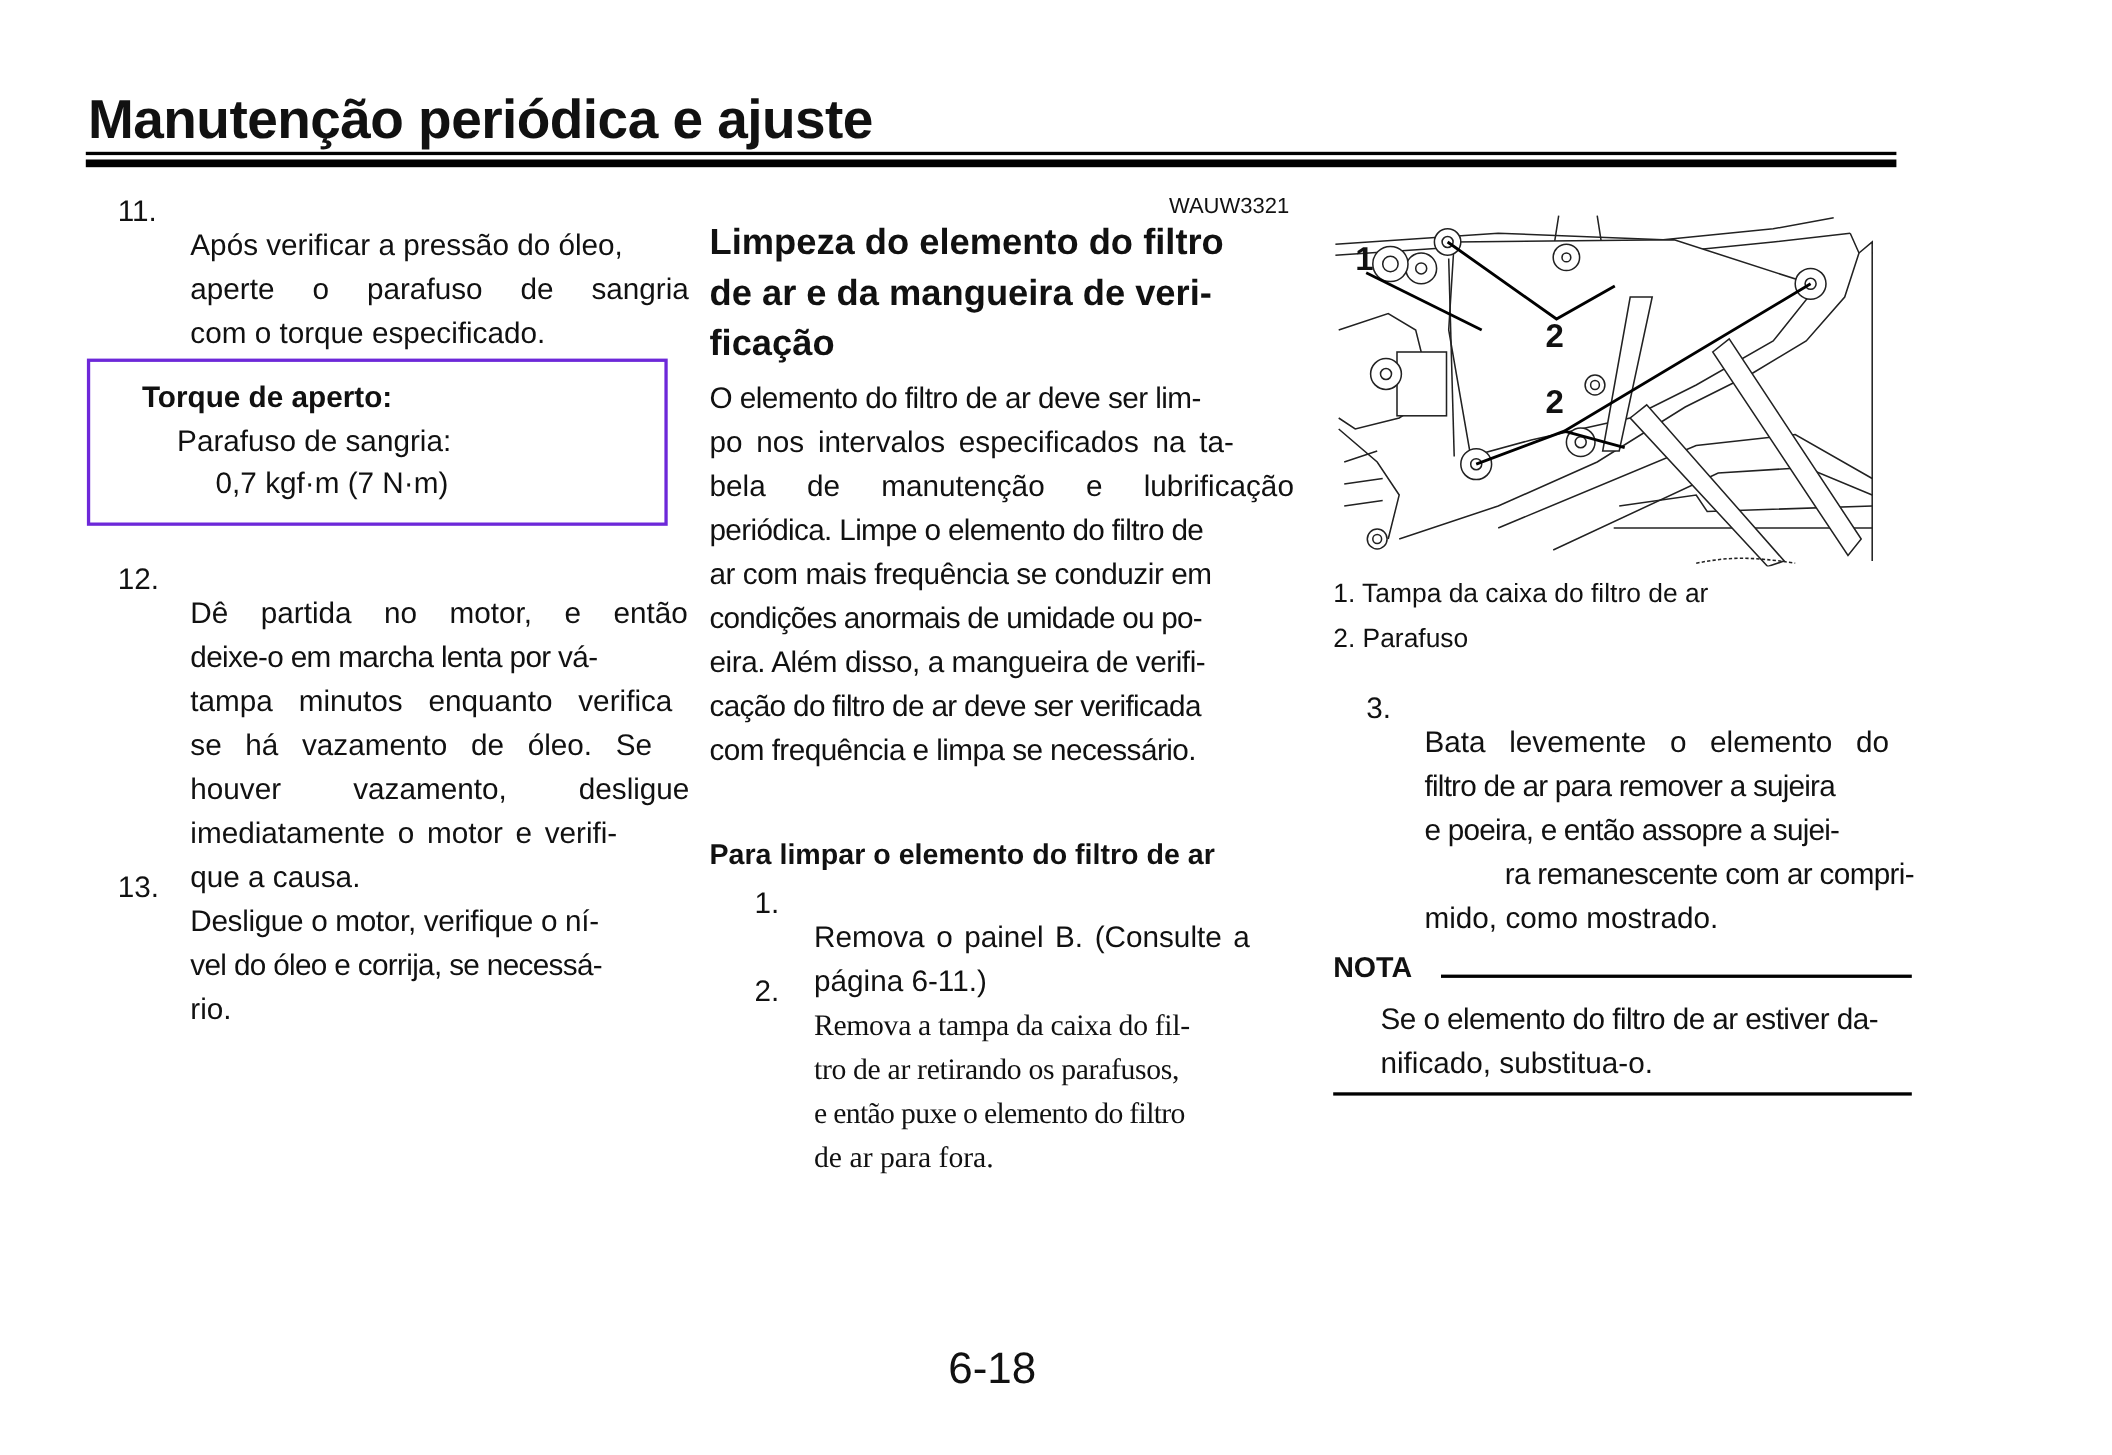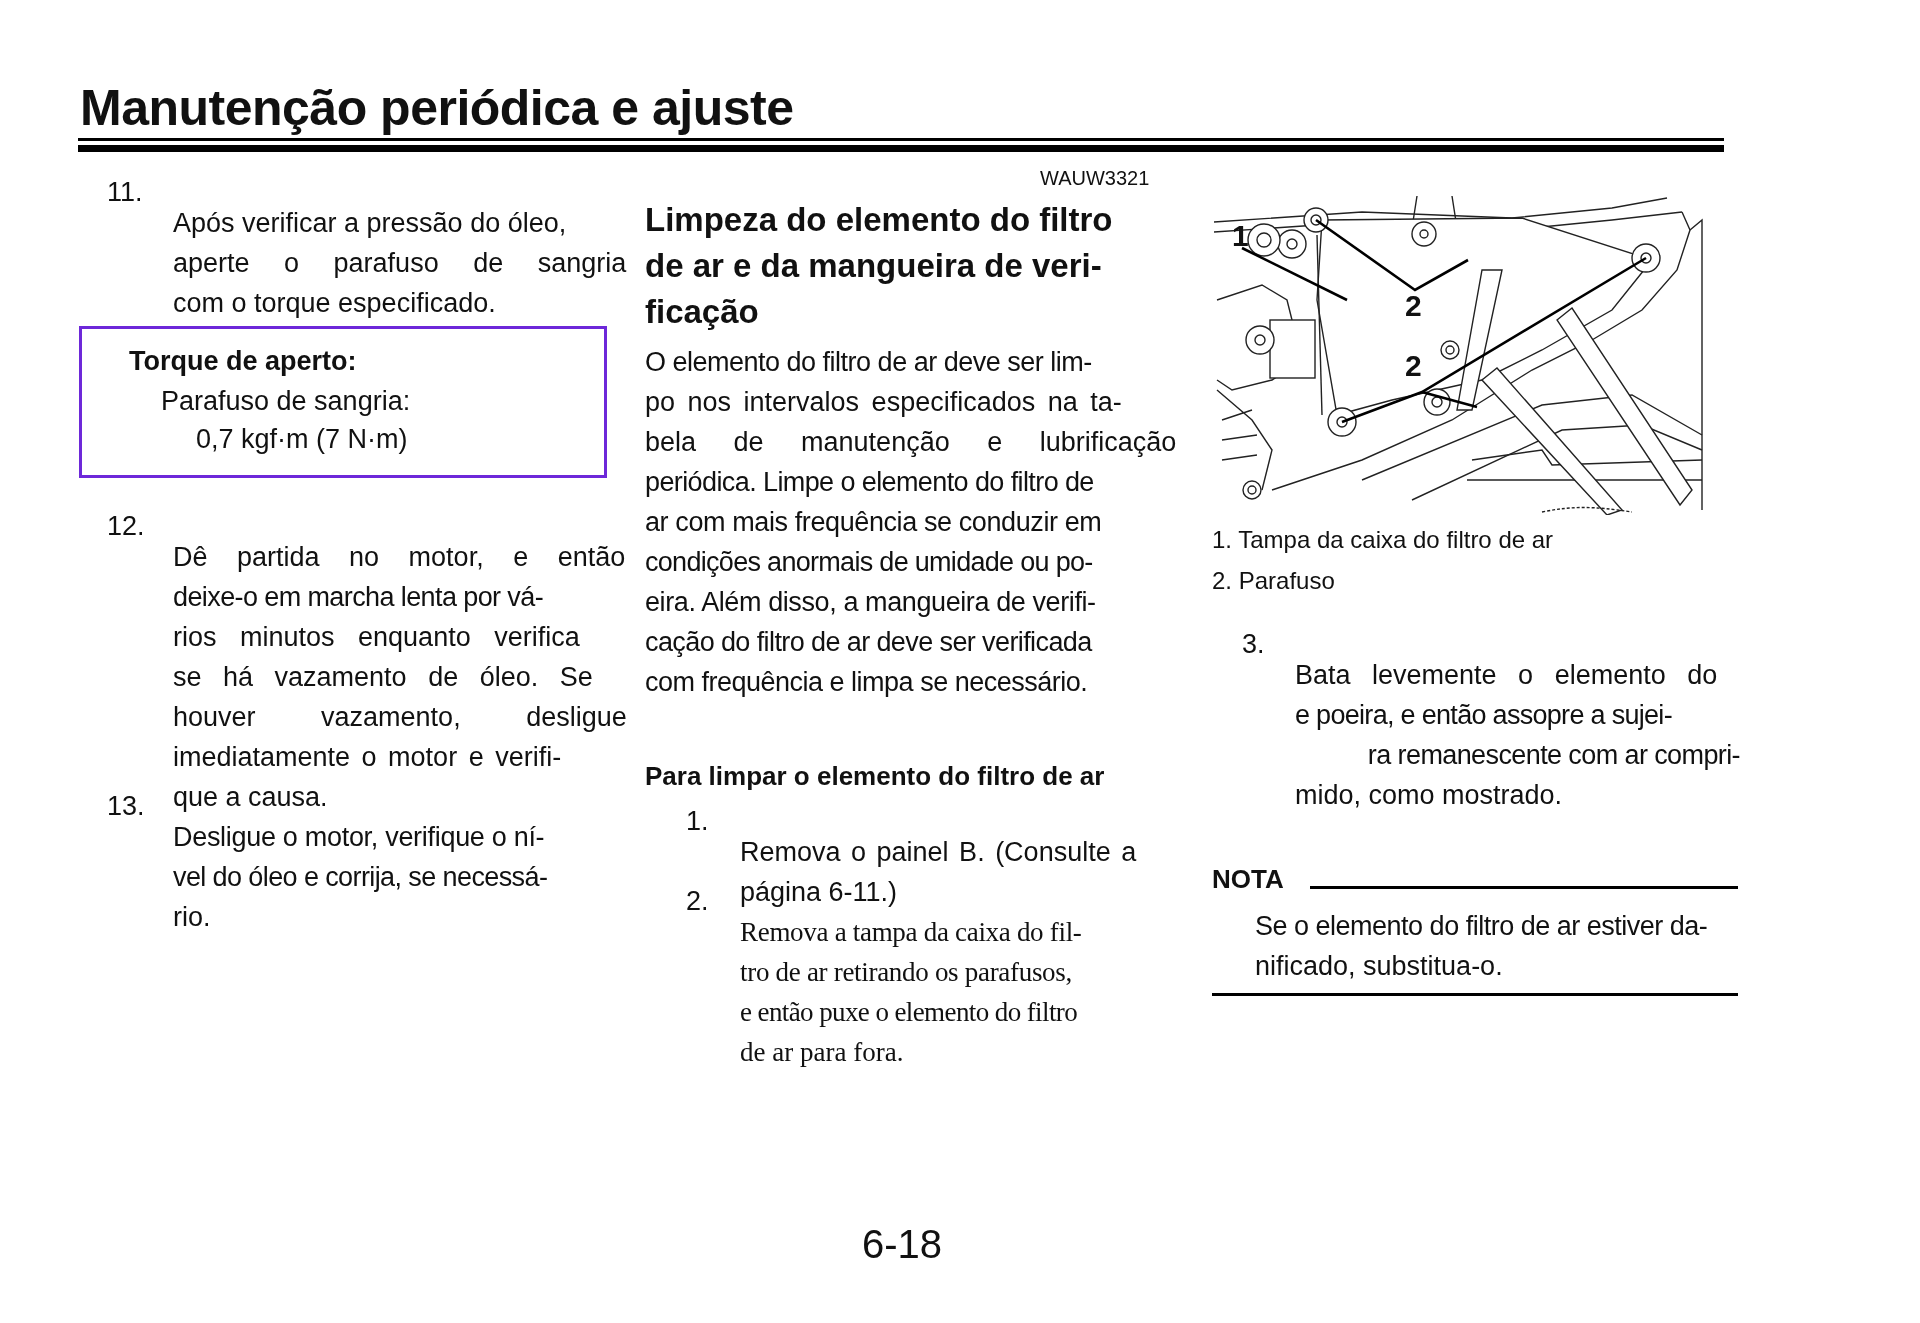--- a/index.html
+++ b/index.html
@@ -17,21 +17,21 @@
 
   .item { position:absolute; }
   .num { position:absolute; font-size:27px; line-height:40px; }
   .item-text { position:absolute; font-size:27px; line-height:40px;margin-top:31px; }
 
   .torque-box { left:79px; top:326px; width:522px; height:146px; border:3px solid #6d28d9; }
   .torque-title { position:absolute; left:47px; top:14px; font-size:27px; font-weight:bold; line-height:36px; }
   .torque-line1 { position:absolute; left:79px; top:54px; font-size:27px; line-height:36px; }
   .torque-line2 { position:absolute; left:114px; top:92px; font-size:27px; line-height:36px; }
 
-  .code { left:1040px; top:166px; width:132px; font-size:20px; line-height:24px; }
+  .code { left:1040px; top:176px; width:132px; text-align:right; font-size:20px; line-height:24px; }
   .heading { left:645px; top:197px; width:530px; font-size:33px; font-weight:bold; line-height:46px; }
   .subhead { left:645px; top:758px; font-size:26px; font-weight:bold; line-height:36px; white-space:nowrap; }
 
   .figure { left:1212px; top:190px; width:500px; height:325px; }
   .caption { font-size:24px; line-height:40px; white-space:nowrap; }
 
   .nota-label { left:1212px; top:862px; font-size:26px; font-weight:bold; line-height:34px; }
   .nota-rule-top { left:1310px; top:886px; width:428px; height:3px; background:#000; }
   .nota-rule-bottom { left:1212px; top:993px; width:526px; height:3px; background:#000; }
   .page-number { left:862px; top:1226px; font-size:40px; line-height:36px; }
@@ -58,21 +58,21 @@
   <div class="torque-title">Torque de aperto:</div>
   <div class="torque-line1">Parafuso de sangria:</div>
   <div class="torque-line2">0,7 kgf·m (7 N·m)</div>
 </div>
 
 <div class="item" style="left:107px; top:506px; width:500px;">
   <div class="num" style="left:0; top:0;">12.</div>
   <div class="item-text" style="left:66px; top:0; width:432px;">
     <div class="line" style="word-spacing:22px;">Dê partida no motor, e então</div>
     <div class="line" style="letter-spacing:-0.6px;">deixe-o em marcha lenta por vá-</div>
-    <div class="line" style="word-spacing:16px;">rios minutos enquanto verifica</div>
+    <div class="line" style="word-spacing:16px;">tampa minutos enquanto verifica</div>
     <div class="line" style="word-spacing:14px;">se há vazamento de óleo. Se</div>
     <div class="line" style="word-spacing:58px;">houver vazamento, desligue</div>
     <div class="line" style="word-spacing:4px;">imediatamente o motor e verifi-</div>
     <div class="line">que a causa.</div>
   </div>
 </div>
 
 <div class="item" style="left:107px; top:786px; width:500px;">
   <div class="num" style="left:0; top:0;">13.</div>
   <div class="item-text" style="left:66px; top:0; width:432px;">
@@ -186,20 +186,21 @@
   <div class="abs" style="left:193px; top:160px; font-size:30px; font-weight:bold; line-height:32px;">2</div>
 </div>
 
 <div class="abs caption" style="left:1212px; top:520px;">1. Tampa da caixa do filtro de ar</div>
 <div class="abs caption" style="left:1212px; top:561px;">2. Parafuso</div>
 
 <div class="item" style="left:1242px; top:624px; width:500px;">
   <div class="num" style="left:0; top:0;">3.</div>
   <div class="item-text" style="left:53px; top:0; width:445px;">
     <div class="line" style="word-spacing:14px;">Bata levemente o elemento do</div>
+    <div class="line" style="letter-spacing:-0.7px;">filtro de ar para remover a sujeira</div>
     <div class="line" style="letter-spacing:-0.7px;">e poeira, e então assopre a sujei-</div>
     <div class="line" style="letter-spacing:-0.6px;text-align:right;">ra remanescente com ar compri-</div>
     <div class="line">mido, como mostrado.</div>
   </div>
 </div>
 
 <div class="abs nota-label">NOTA</div>
 <div class="abs nota-rule-top"></div>
 <div class="abs body-text" style="left:1212px; top:906px; width:530px;margin-left:43px;">
   <div class="line" style="letter-spacing:-0.5px;">Se o elemento do filtro de ar estiver da-</div>

